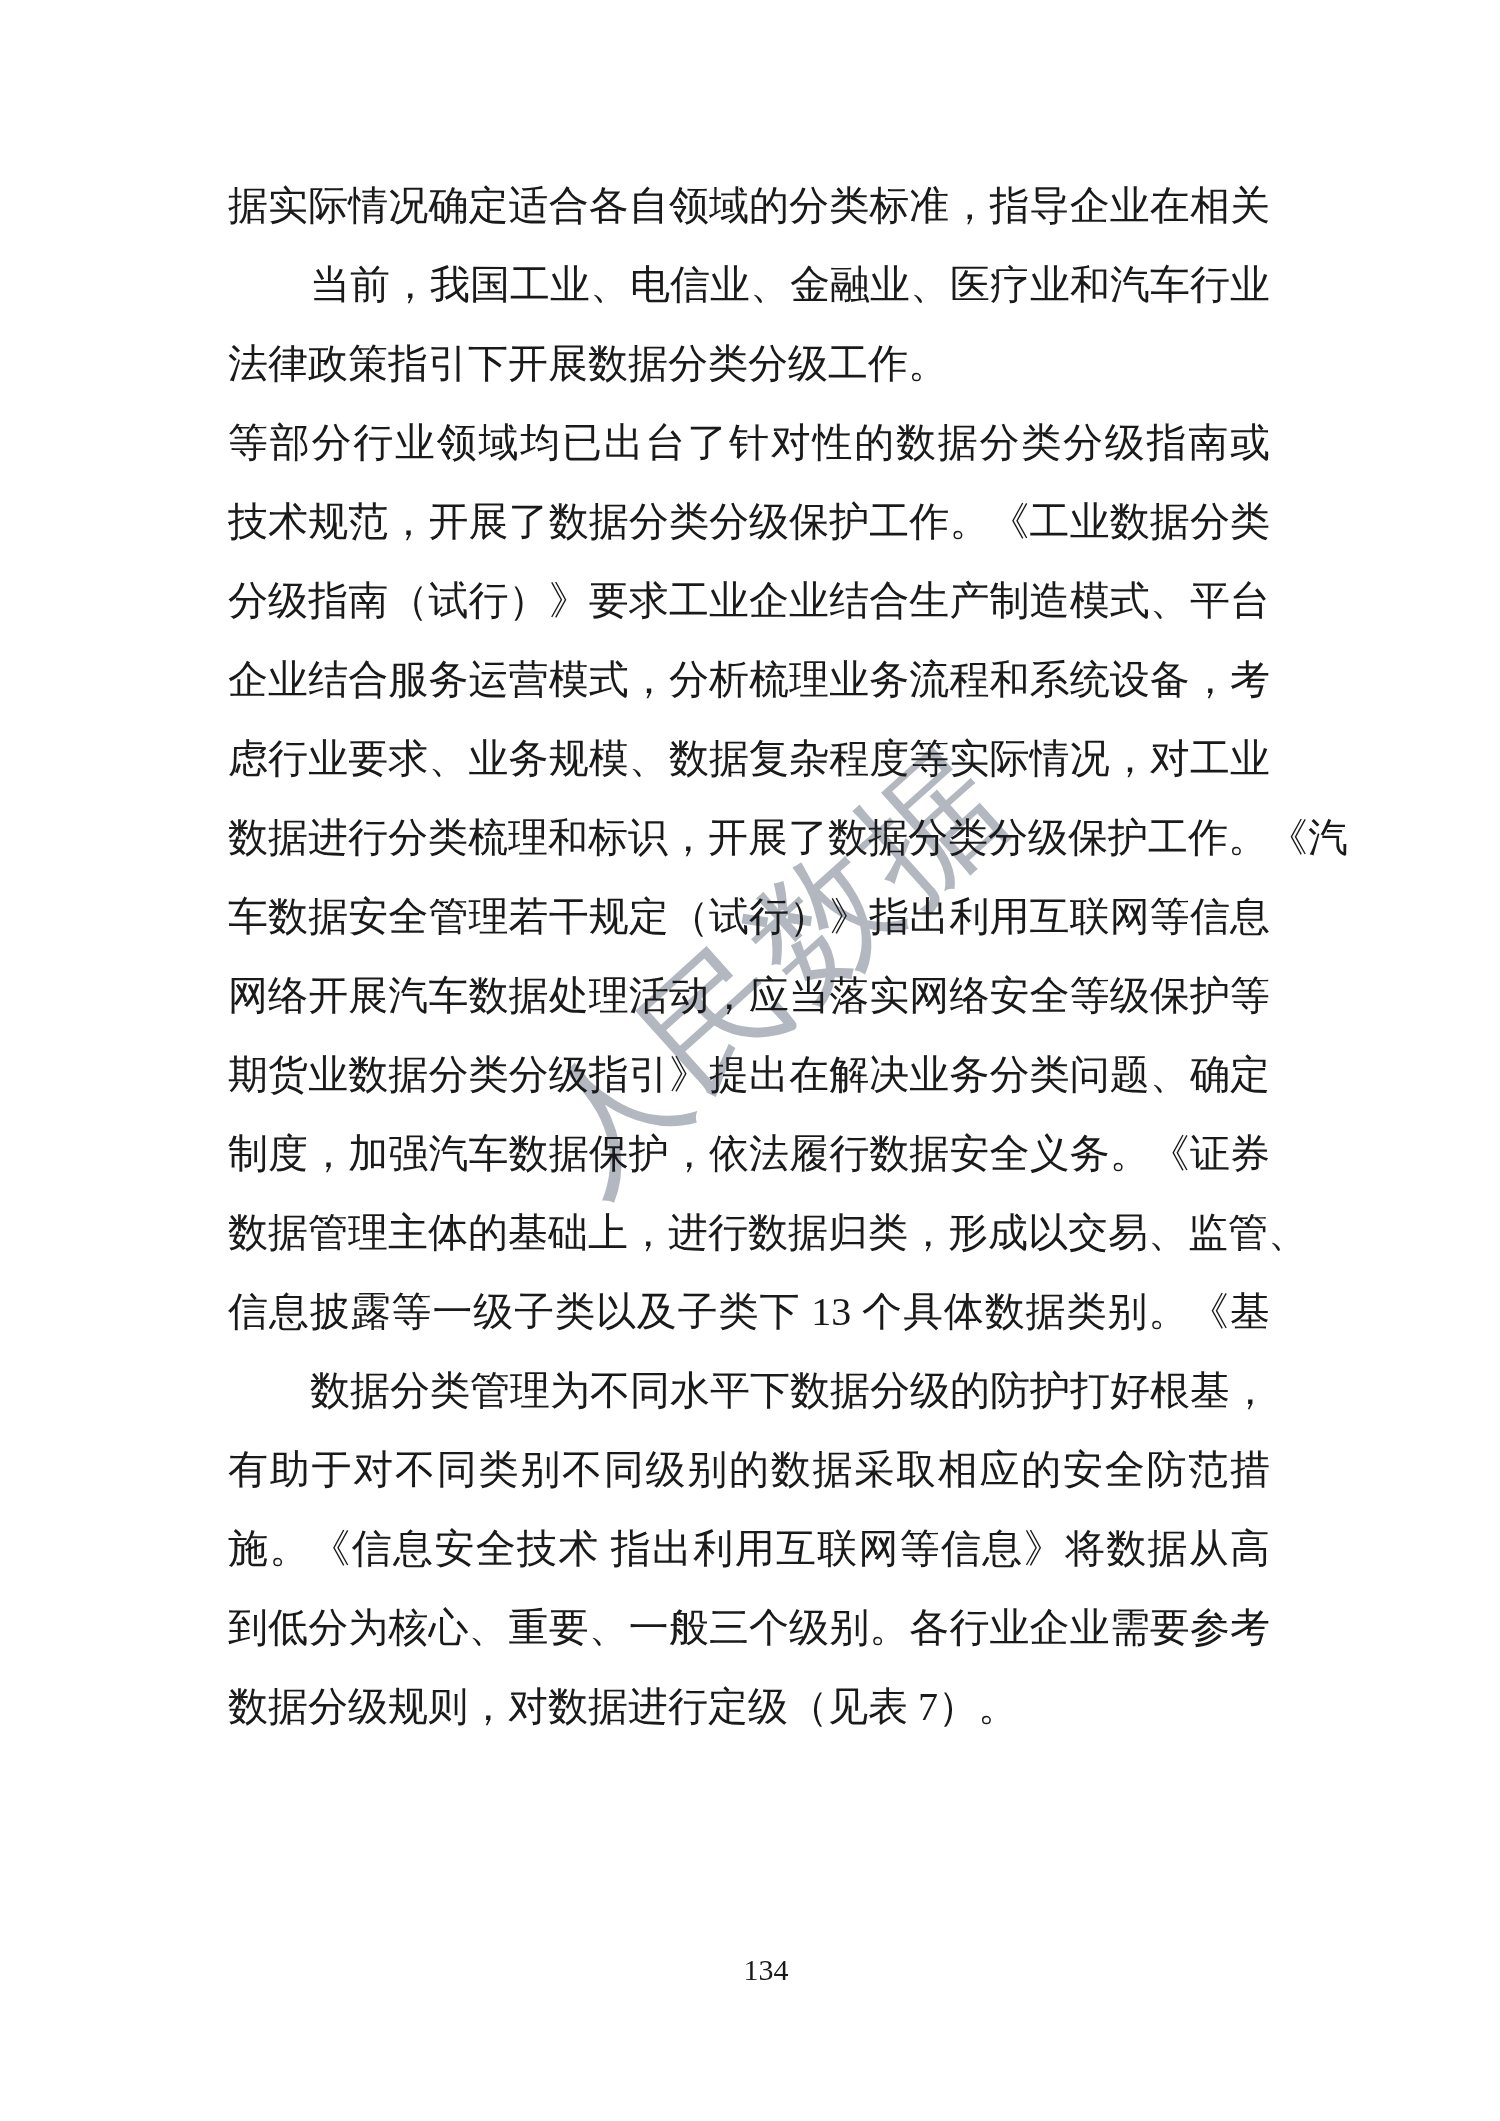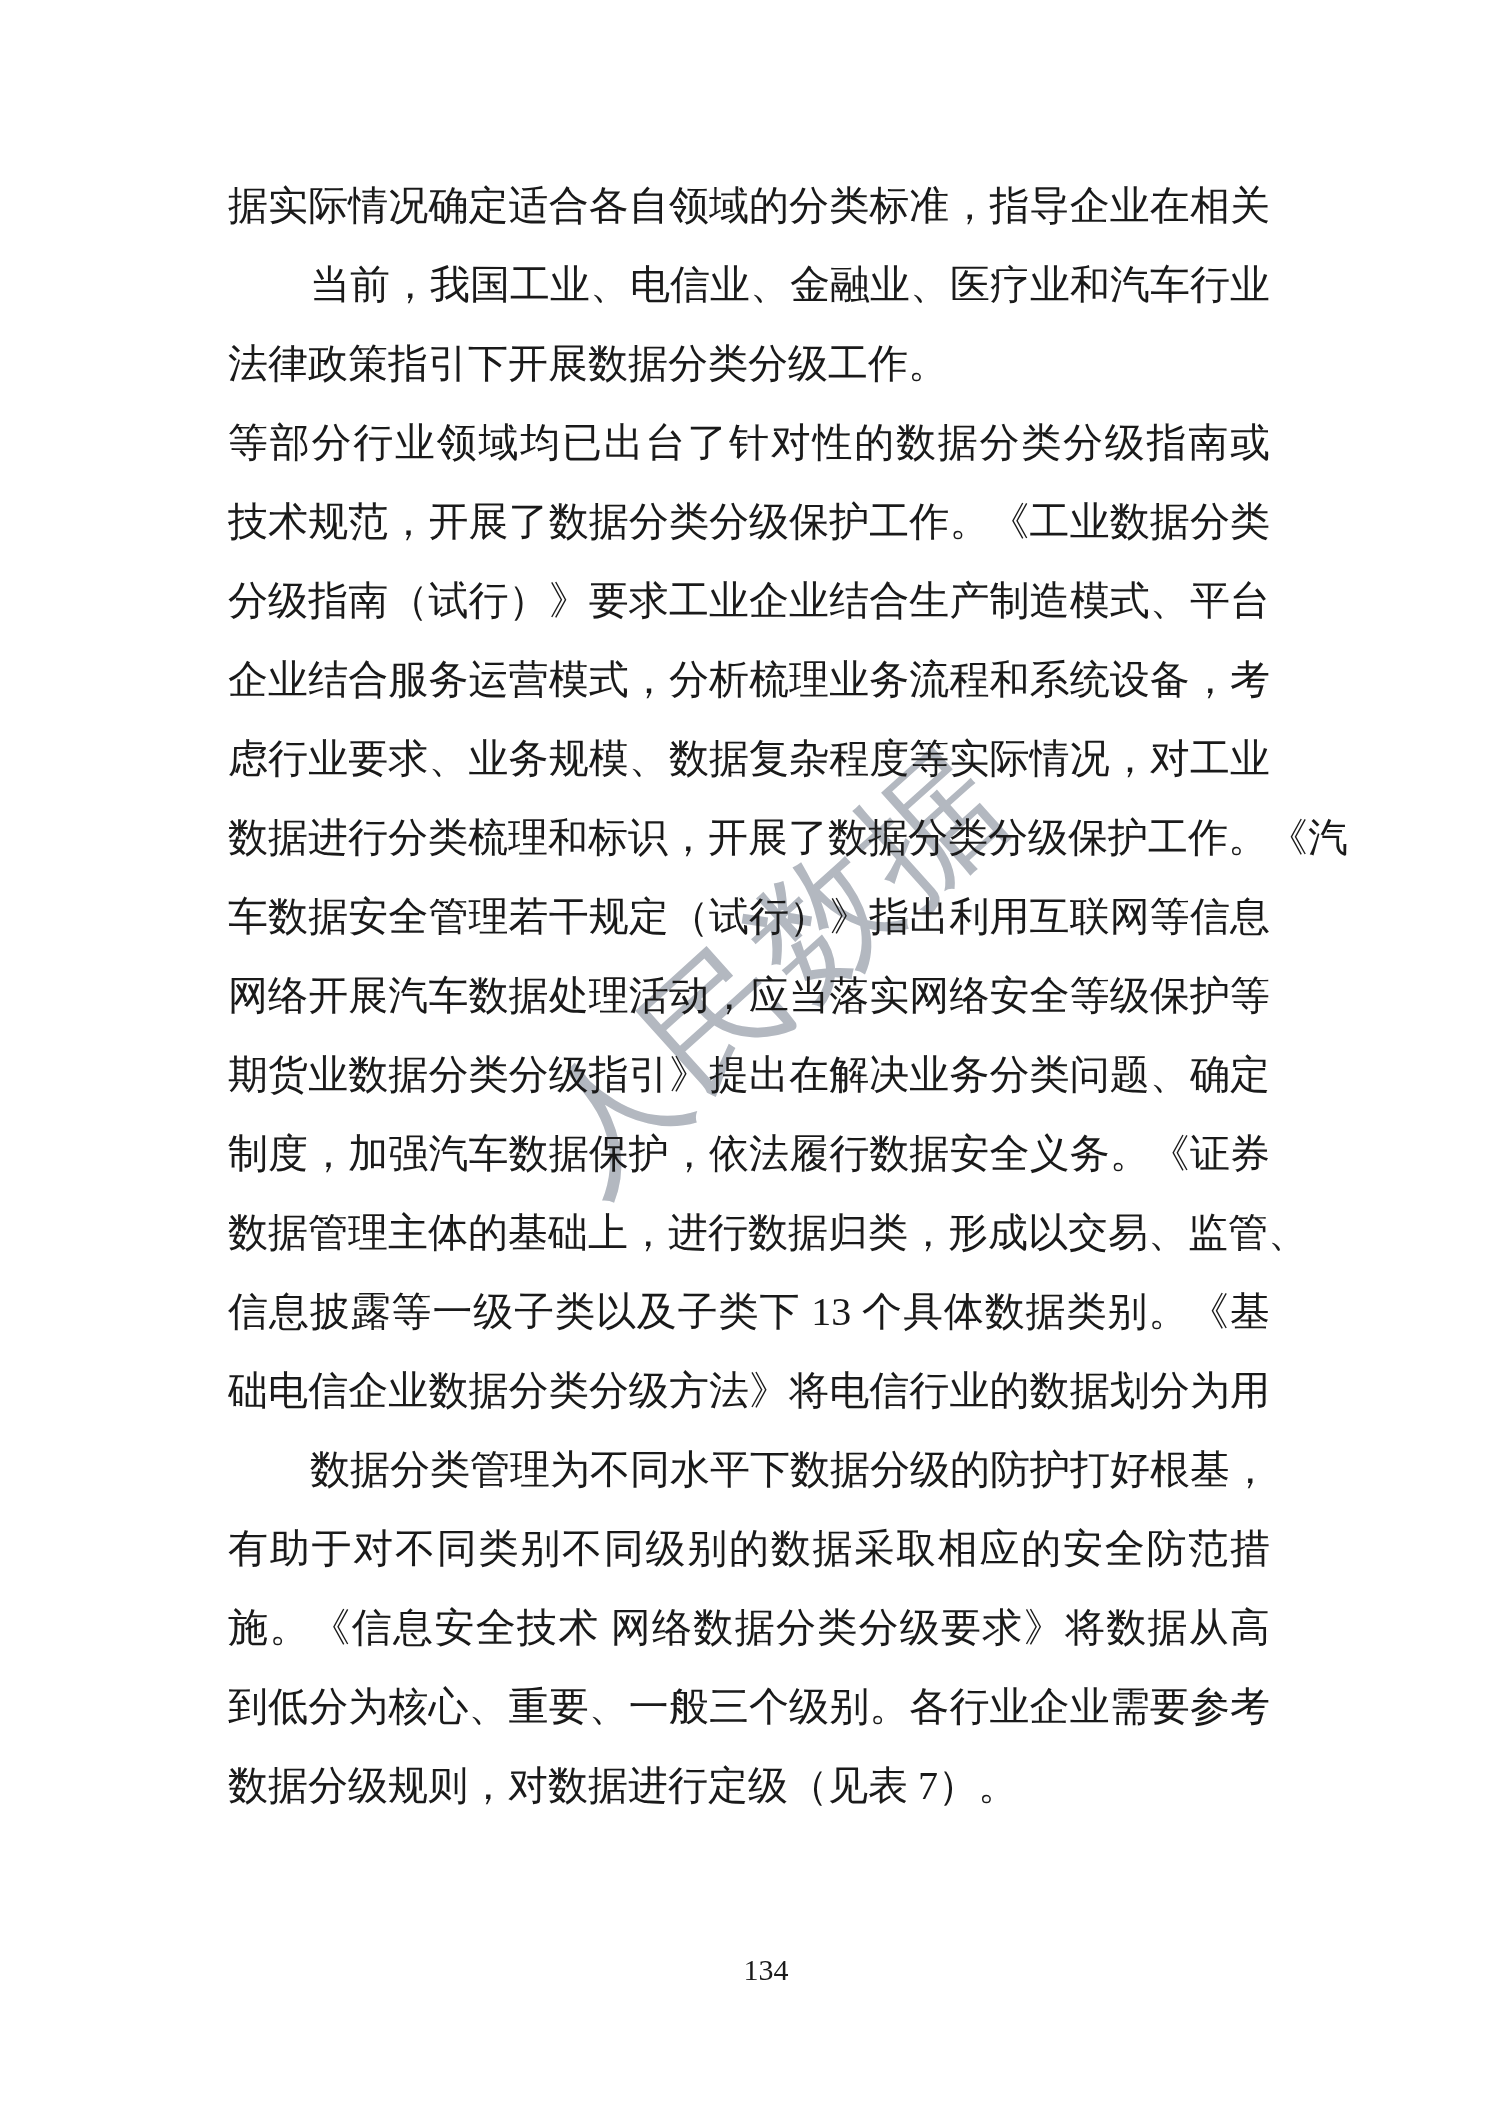--- a/index.html
+++ b/index.html
@@ -79,23 +79,22 @@
     <div class="line">分级指南（试行）》要求工业企业结合生产制造模式、平台</div>
     <div class="line">企业结合服务运营模式，分析梳理业务流程和系统设备，考</div>
     <div class="line">虑行业要求、业务规模、数据复杂程度等实际情况，对工业</div>
     <div class="line">数据进行分类梳理和标识，开展了数据分类分级保护工作。《汽</div>
     <div class="line">车数据安全管理若干规定（试行）》指出利用互联网等信息</div>
     <div class="line">网络开展汽车数据处理活动，应当落实网络安全等级保护等</div>
     <div class="line">期货业数据分类分级指引》提出在解决业务分类问题、确定</div>
     <div class="line">制度，加强汽车数据保护，依法履行数据安全义务。《证券</div>
     <div class="line">数据管理主体的基础上，进行数据归类，形成以交易、监管、</div>
     <div class="line">信息披露等一级子类以及子类下 13 个具体数据类别。《基</div>
-    <div class="line">础电信企业数据分类分级方法》将电信行业的数据划分为用</div>
     <div class="line indent">数据分类管理为不同水平下数据分级的防护打好根基，</div>
     <div class="line">有助于对不同类别不同级别的数据采取相应的安全防范措</div>
-    <div class="line">施。《信息安全技术 网络数据分类分级要求》将数据从高</div>
+    <div class="line">施。《信息安全技术 指出利用互联网等信息》将数据从高</div>
     <div class="line">到低分为核心、重要、一般三个级别。各行业企业需要参考</div>
     <div class="line para-end">数据分级规则，对数据进行定级（见表 7）。</div>
   </div>
 
   <div class="page-number">134</div>
 
 </div>
 
 </body></html>

